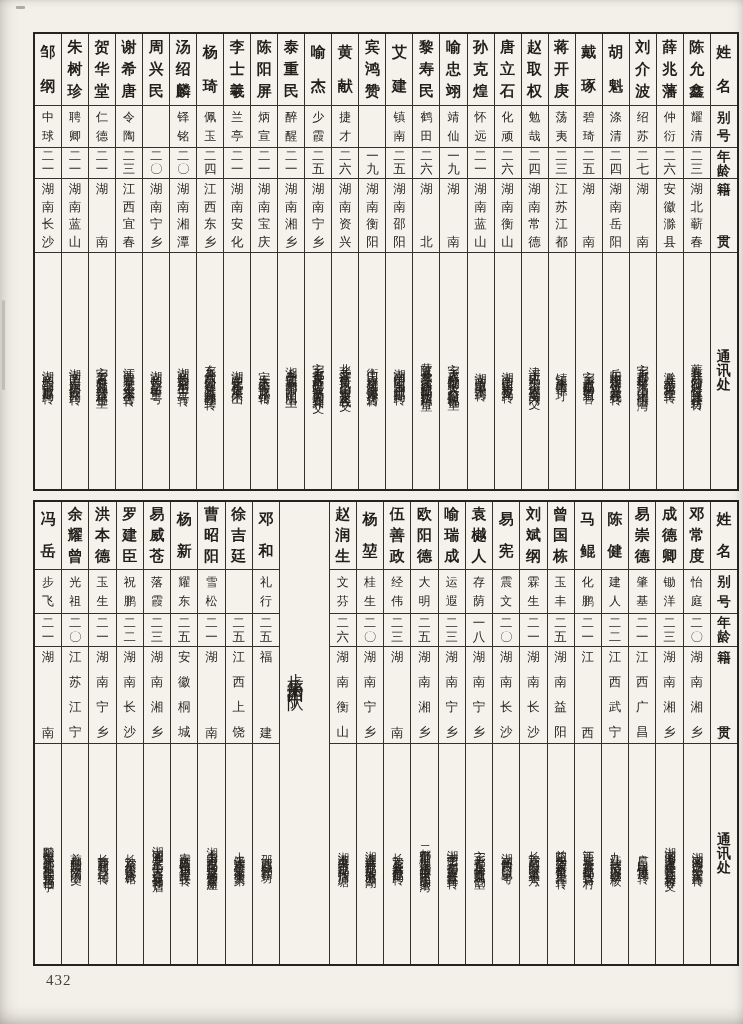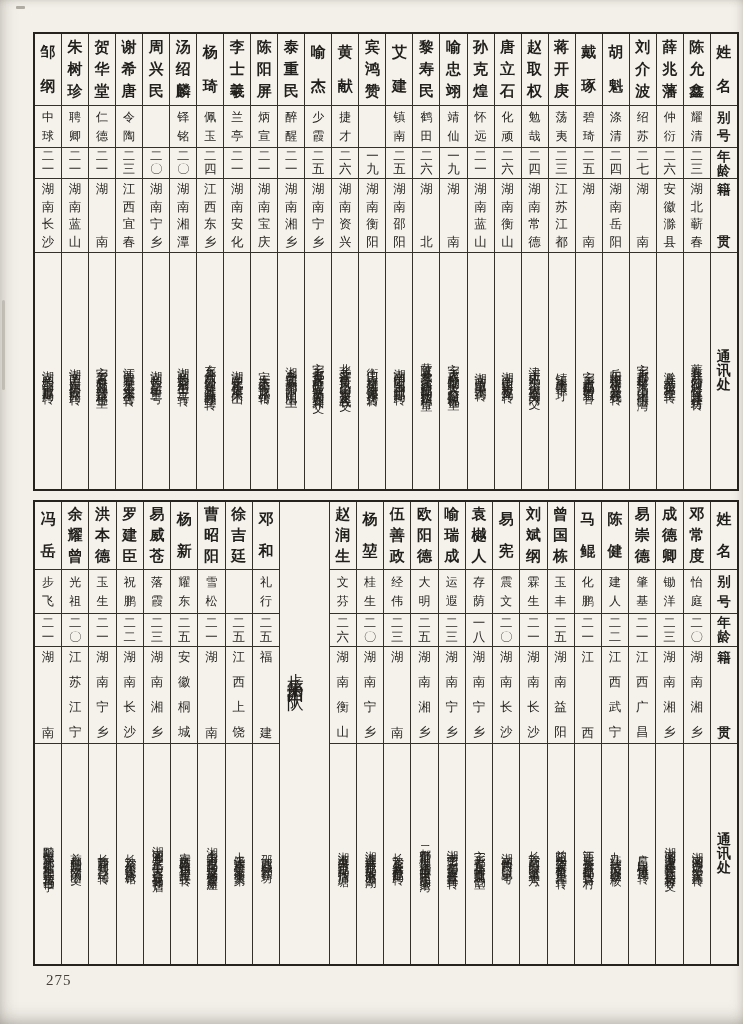--- a/index.html
+++ b/index.html
@@ -1245,14 +1245,14 @@
           <span class="ch">籍</span>
           <span class="ch">贯</span>
         </div>
     <div class="cell addr-cell dist">
           <span class="ch">通</span>
           <span class="ch">讯</span>
           <span class="ch">处</span>
         </div>
   </div>
     </div>
-  <div class="page-number">275</div>
+  <div class="page-number">432</div>
 </div>
 
 </body></html>

